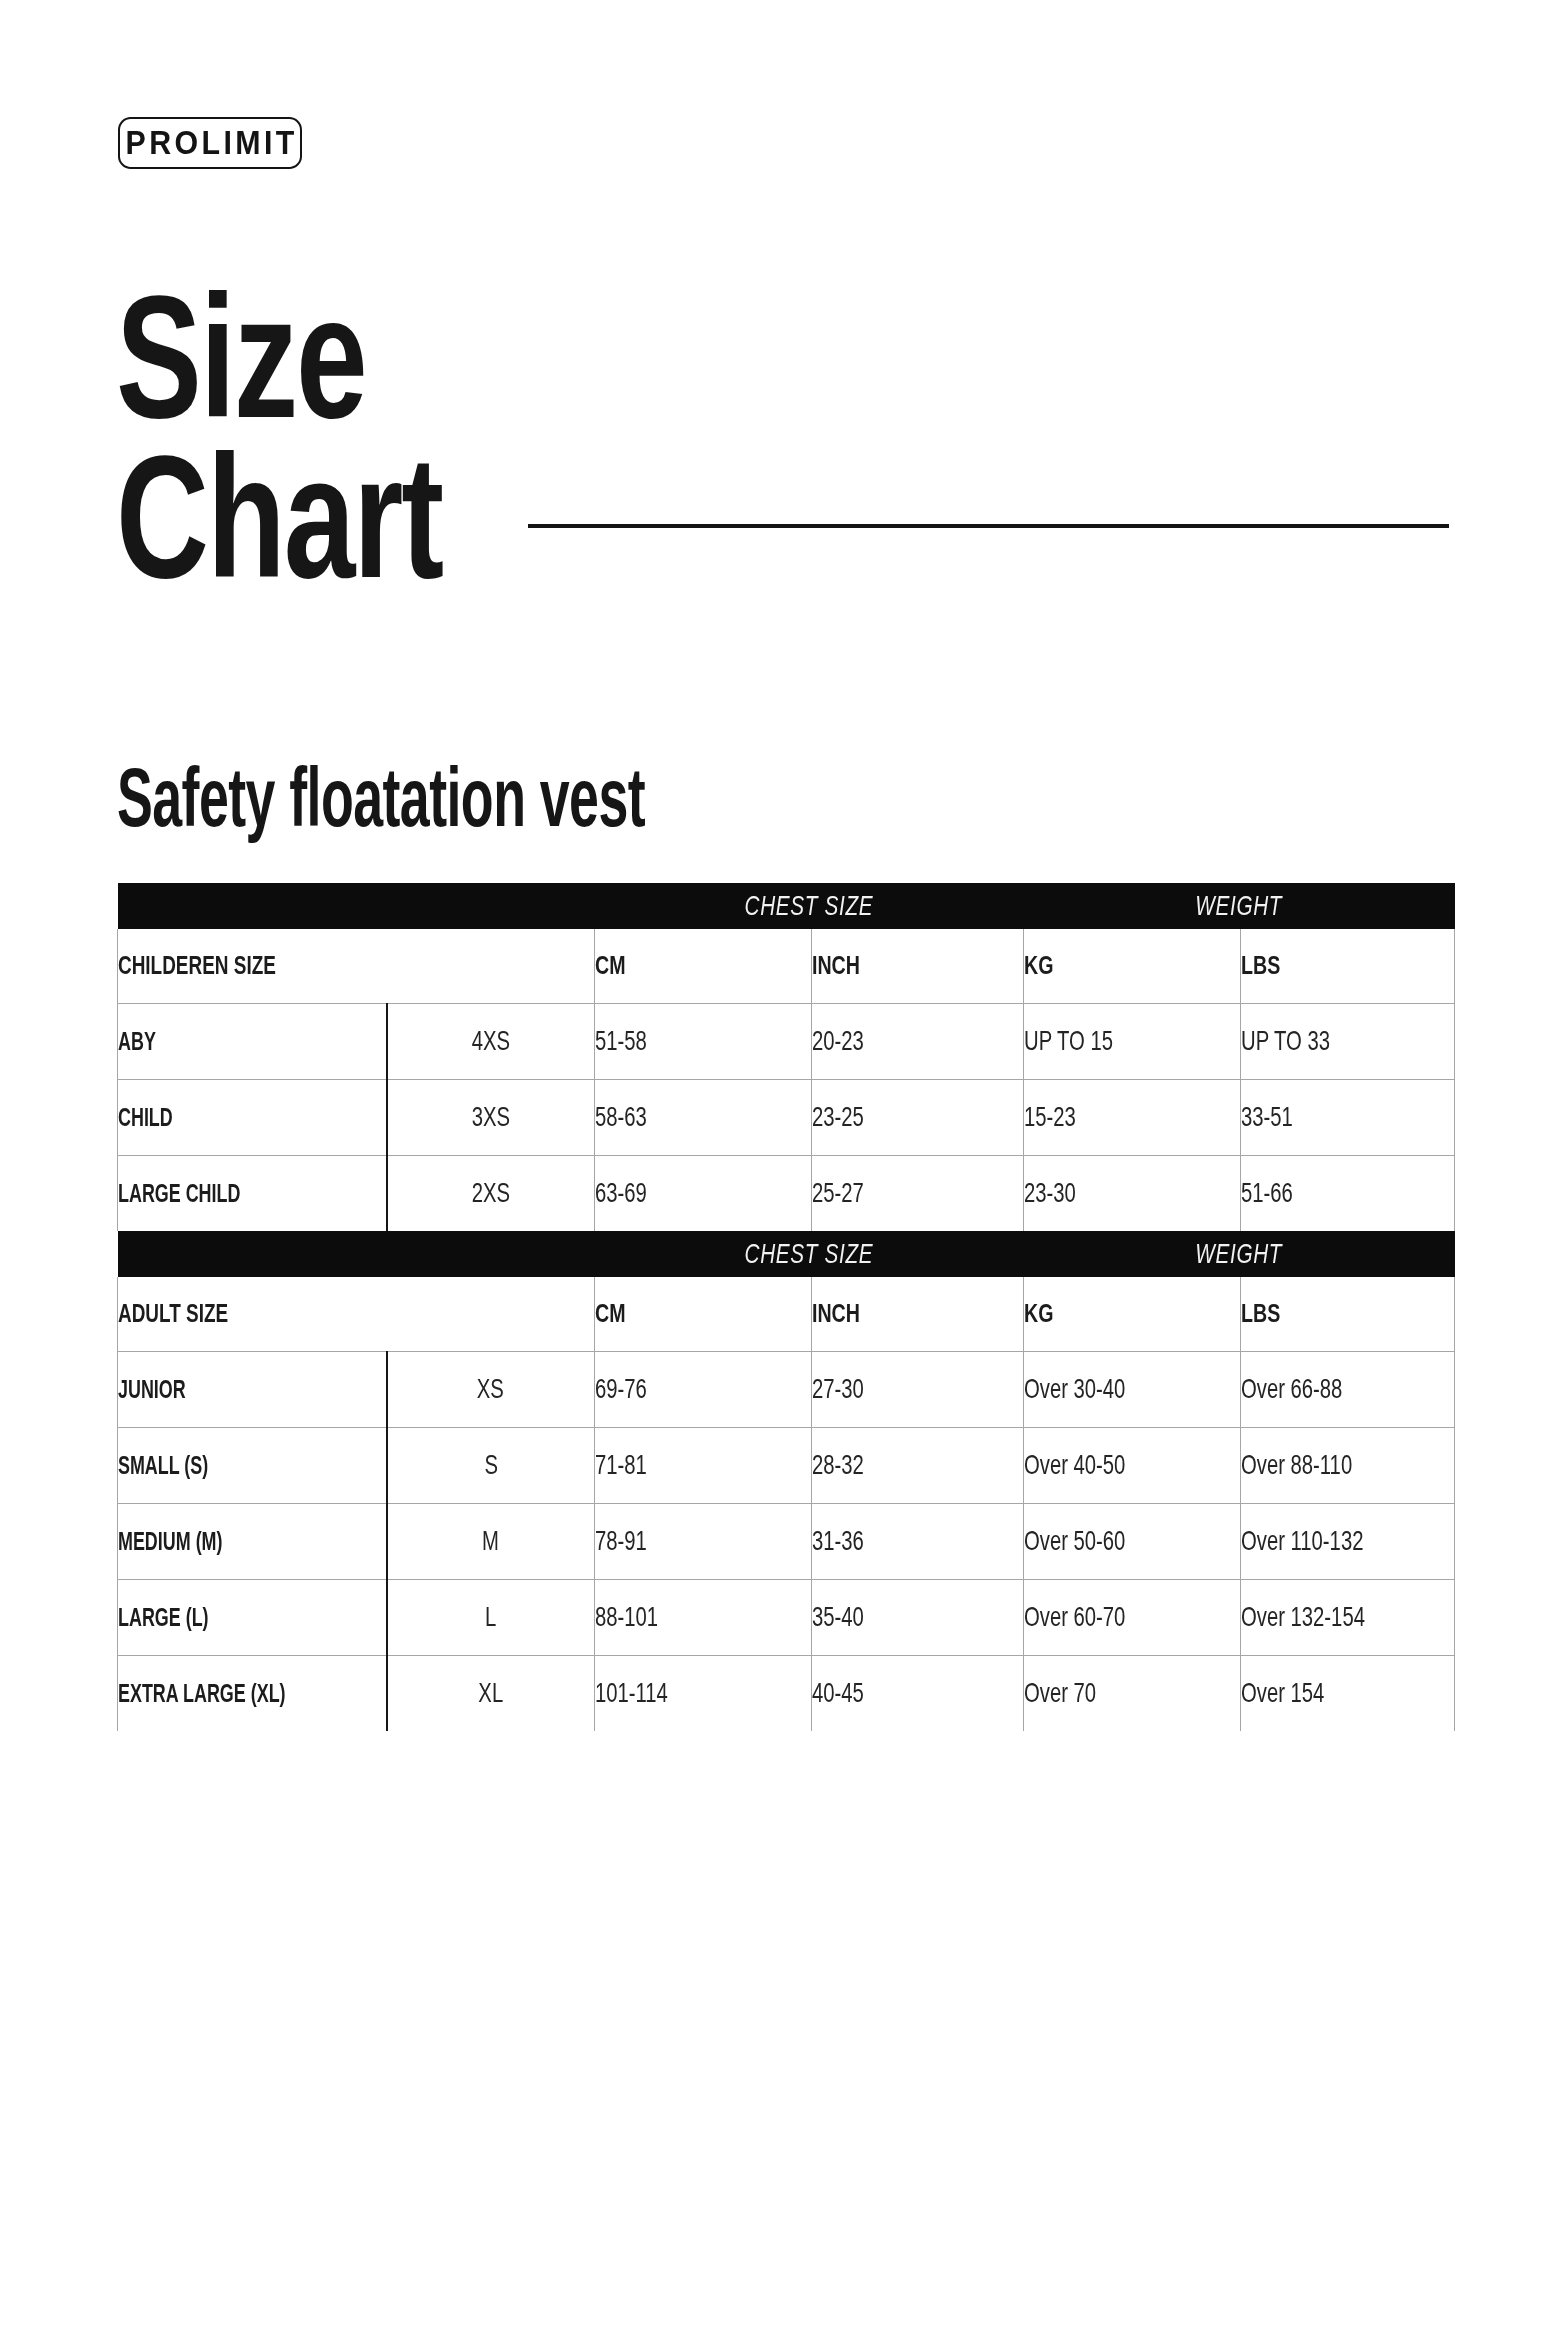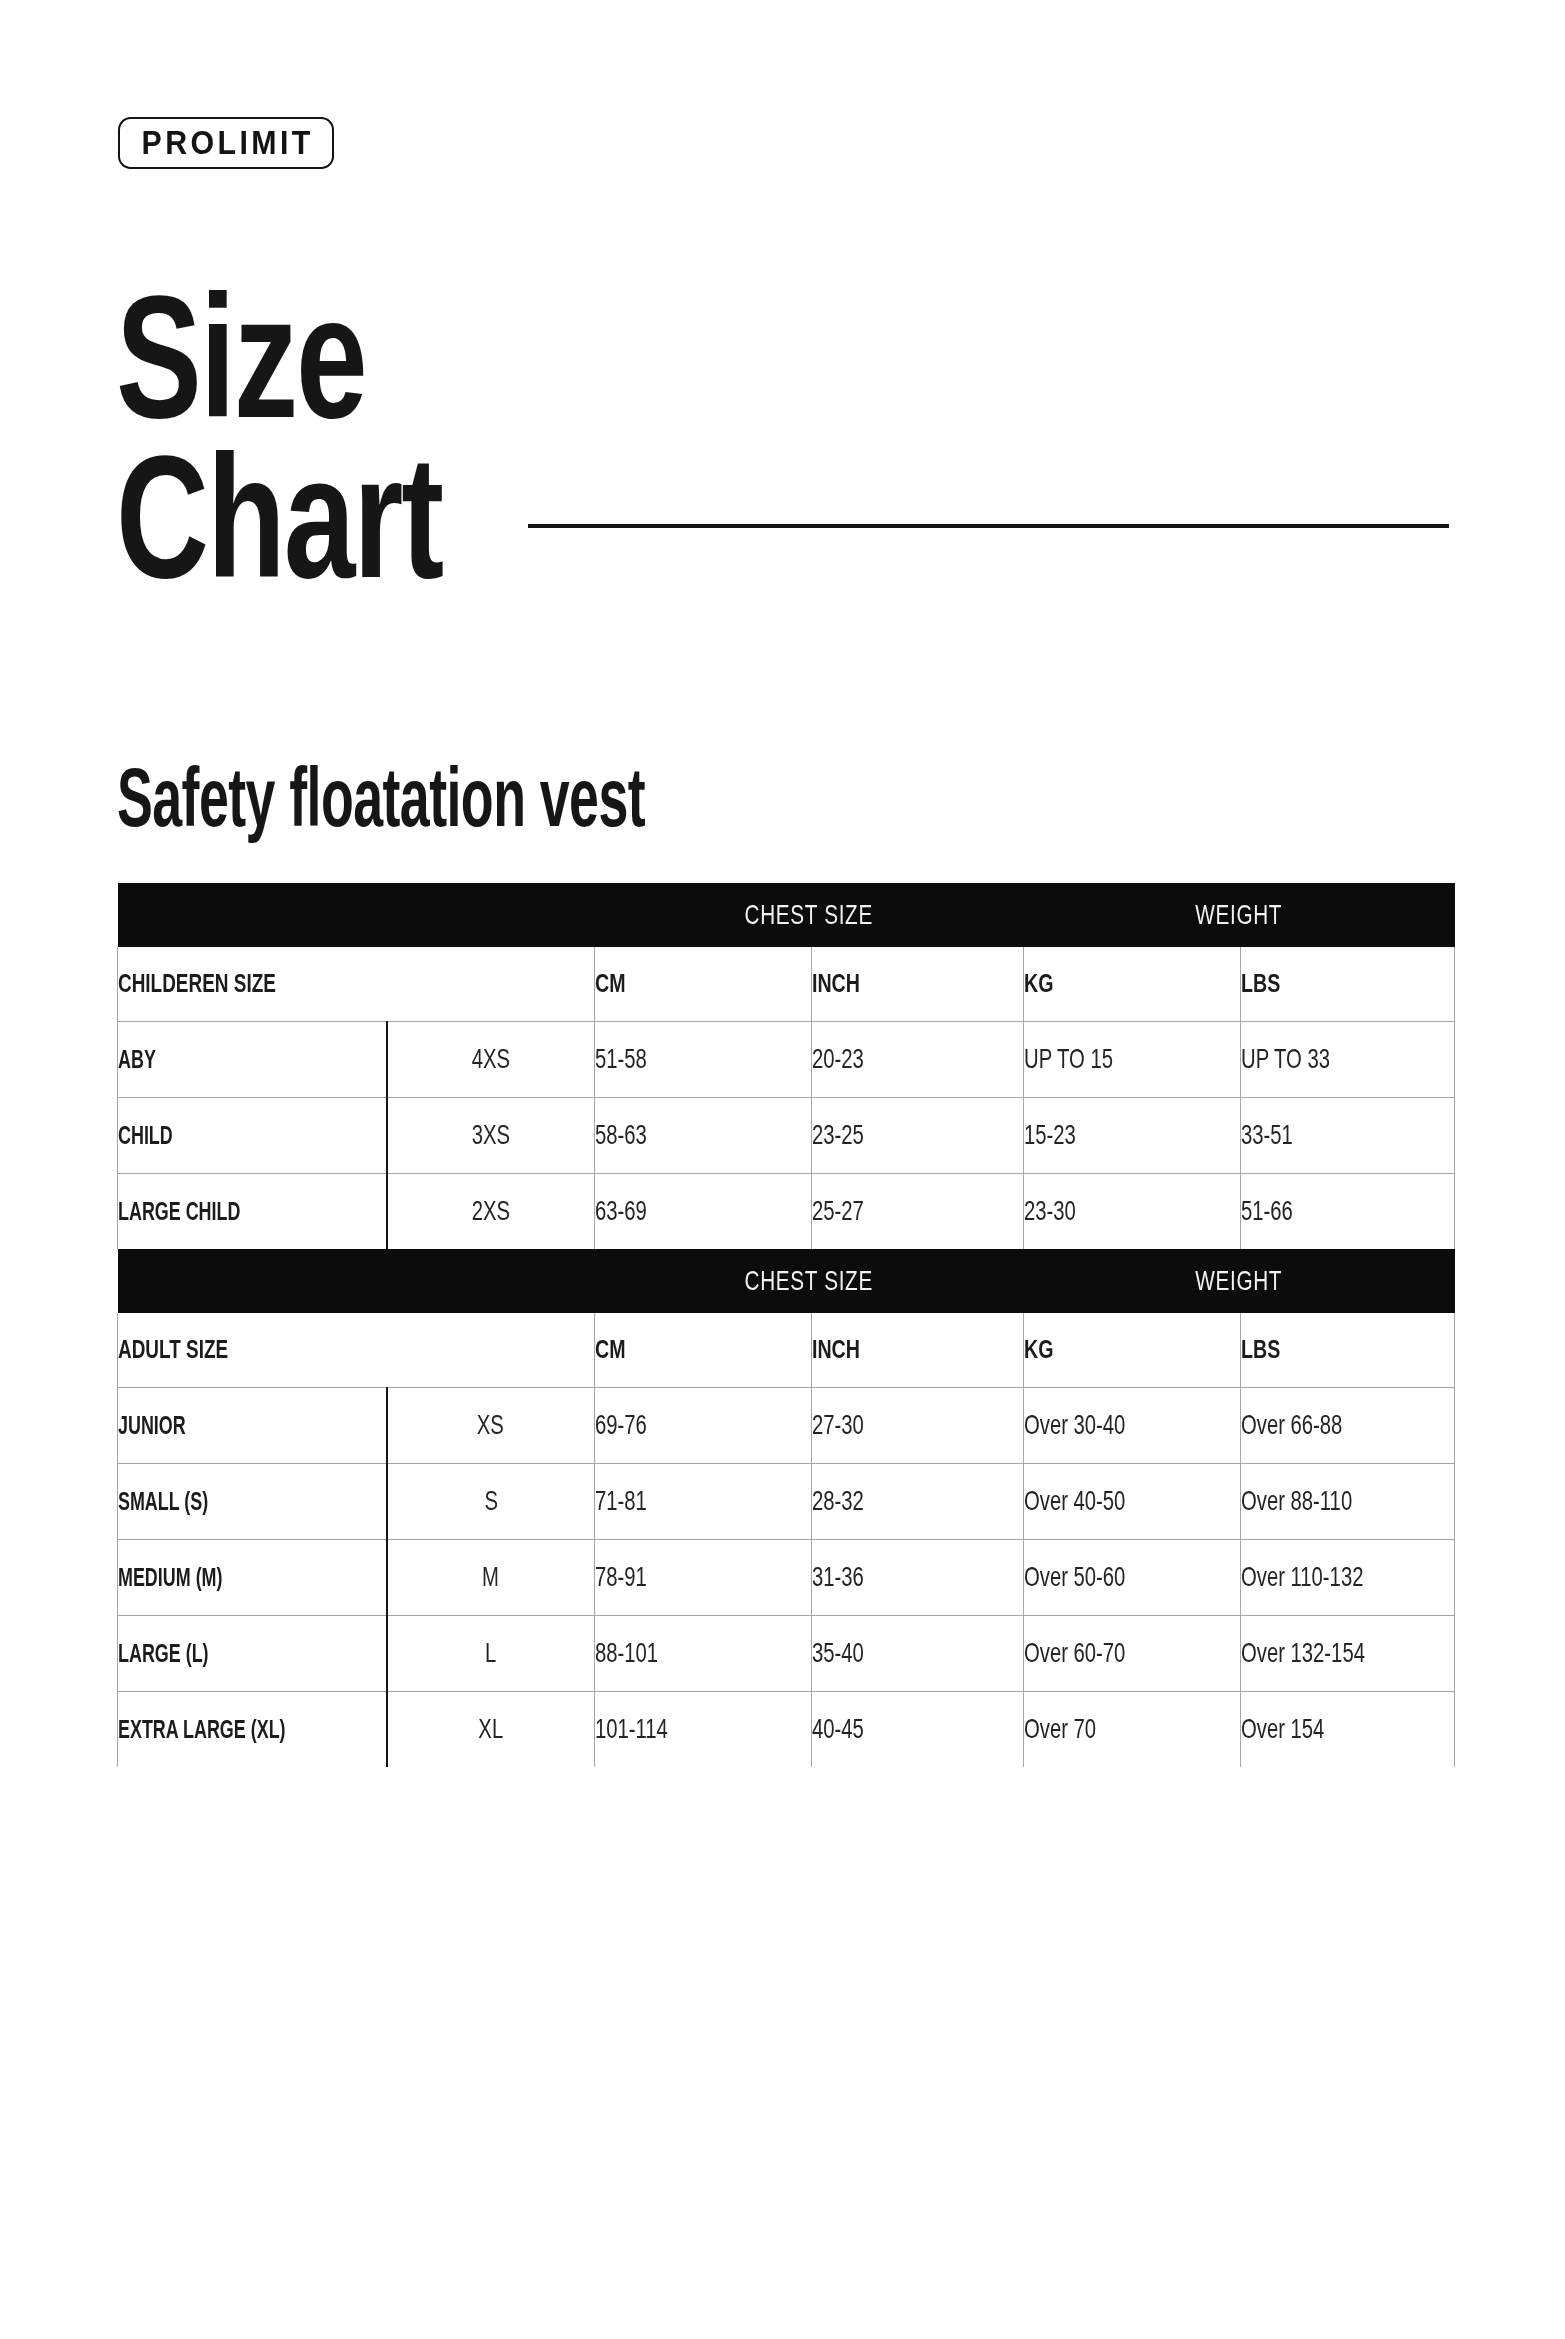--- a/index.html
+++ b/index.html
@@ -10,21 +10,21 @@
     --ink:#1a1a1a;
   }
   *{box-sizing:border-box;}
   html,body{margin:0;padding:0;background:#ffffff;}
   .page{
     position:relative;width:1565px;height:2339px;background:#ffffff;
     font-family:"Liberation Sans",sans-serif;color:var(--ink);overflow:hidden;
   }
   
   .logo{
-    position:absolute;left:118px;top:117px;width:216px;height:52px;
+    position:absolute;left:118px;top:117px;width:184px;height:52px;
     border:2.7px solid #141414;border-radius:12.8px;
     display:flex;align-items:center;justify-content:center;
   }
   .logo-text{
     font-size:33px;font-weight:700;color:#141414;
     letter-spacing:3.7px;margin-right:-3.7px;white-space:nowrap;
     transform:scaleX(0.92);
   }
   
   .big-title{
@@ -46,21 +46,21 @@
   
   .size-table{
     position:absolute;left:117px;top:883px;width:1338px;
     border-collapse:collapse;table-layout:fixed;
   }
   .size-table td{padding:0;vertical-align:middle;overflow:visible;}
   .txt{display:inline-block;white-space:nowrap;transform:scaleX(0.74);transform-origin:0 50%;}
   .centered{text-align:center;}
   .centered .txt{transform-origin:50% 50%;}
   
-  .band{background:var(--band-bg);height:64px;border:0;}
+  .band{background:var(--band-bg);height:46px;border:0;font-style:italic;}
   .band-label{font-size:28px;font-weight:400;letter-spacing:0.9px;color:var(--band-text);}
   
   .head-row td{height:74px;}
   .rowhead-cell{padding-left:12.8px;}
   .rowhead{font-size:25.6px;font-weight:700;color:#1c1c1c;}
   .unit-cell{padding-left:13.7px;}
   .unit{font-size:26.5px;font-weight:700;color:#1c1c1c;}
   
   .data-row td{height:76px;border-top:1.8px solid var(--grid-line);}
   .name-cell{padding-left:12.8px;border-right:2.7px solid var(--divider);}

